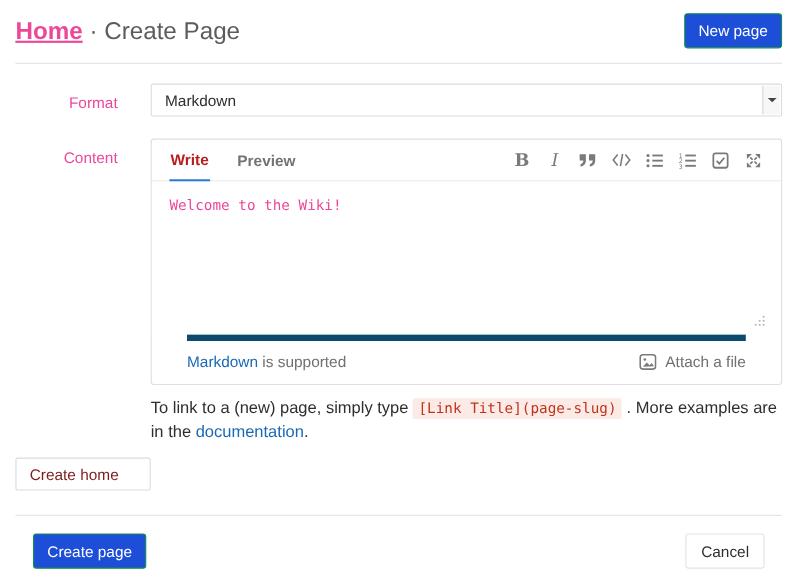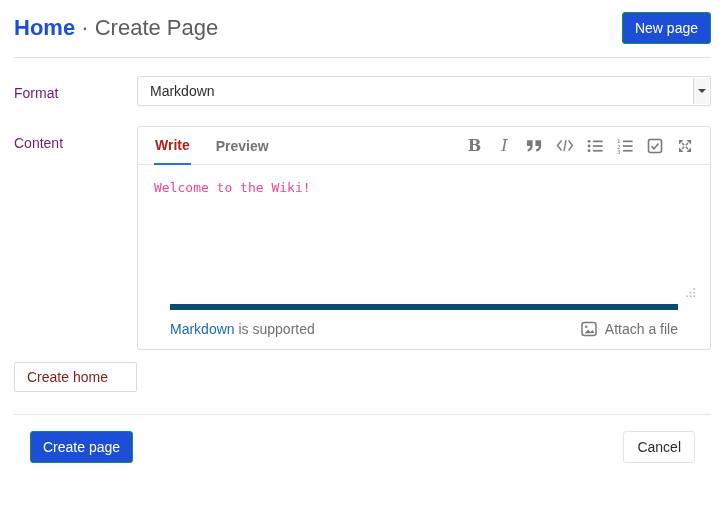--- a/index.html
+++ b/index.html
@@ -4,36 +4,36 @@
 <style>
   * { box-sizing: border-box; margin: 0; padding: 0; }
   html, body { width: 725px; height: 519px; overflow: hidden; background: #fff;
     font-family: "Liberation Sans", sans-serif; color: #2e2e2e; }
   .page { padding: 0 14px; }
 
   
   .wiki-header { display: flex; justify-content: space-between; align-items: center;
     padding: 12px 0 13px; border-bottom: 1px solid #e1e1e1; }
   .title-wrap { font-size: 22px; line-height: 30px; }
-  .title-main { font-weight: 700; color: #1d4ed8; }
+  .title-main { font-weight: 700; color: #ec4899; text-decoration: underline; }
   .title-sep, .title-sub { font-weight: 400; color: #5c5c5c; }
   .btn-green { background: #1d4ed8; border: 1px solid #168f48; color: #fff;
     font-size: 14px; padding: 7px 12px; border-radius: 3px; cursor: pointer;
     font-family: "Liberation Sans", sans-serif; }
   .btn-default { background: #fff; border: 1px solid #e3e3e3; color: #2e2e2e;
     font-size: 14px; padding: 7px 13px; border-radius: 3px; cursor: pointer;
     font-family: "Liberation Sans", sans-serif; }
 
   
   .form-row { display: grid; grid-template-columns: 123px 1fr; }
   .row-format { margin-top: 18px; }
   .row-content { margin-top: 20px; }
   .row-commit { margin-top: 12px; }
-  .form-label { padding: 7px 30px 0 0; font-size: 14px;
-    line-height: 20px; color: #701a75; font-weight: 400; }
+  .form-label { text-align: right; padding: 7px 30px 0 0; font-size: 14px;
+    line-height: 20px; color: #ec4899; font-weight: 400; }
 
   
   .select-box { position: relative; height: 30px; border: 1px solid #dcdcdc;
     border-radius: 2px; background: #fff; display: flex; align-items: center;
     padding: 0 24px 0 12px; font-size: 14px; cursor: pointer; }
   .select-arrow { position: absolute; top: 1px; right: 1px; bottom: 1px; width: 16px;
     border-left: 1px solid #d8d8d8; background: #f7f7f7; display: flex;
     align-items: center; justify-content: center; }
   .select-arrow:after { content: ""; border: 4px solid transparent;
     border-top-color: #444; margin-top: 4px; }
@@ -192,20 +192,23 @@
               <circle cx="5.2" cy="5.8" r="1.2" fill="currentColor"></circle>
               <path d="M3.5 12.5L7 8.5l2.5 2.5 2-2 2 3z" fill="currentColor"></path>
             </svg>
           </span>
           <span>Attach a file</span>
         </div>
       </div>
     </div>
 
     <div></div>
+    <div class="help-text">
+      <span>To link to a (new) page, simply type </span><span class="help-code">[Link Title](page-slug)</span><span> . More examples are in the </span><a class="link-blue">documentation</a><span>.</span>
+    </div>
   </div>
 
   <div class="form-row row-commit">
     <div>
       <input type="text" class="text-input" value="Create home" style="">
     </div>
   </div>
 
   <div class="form-actions">
     <button class="btn-green">Create page</button>

